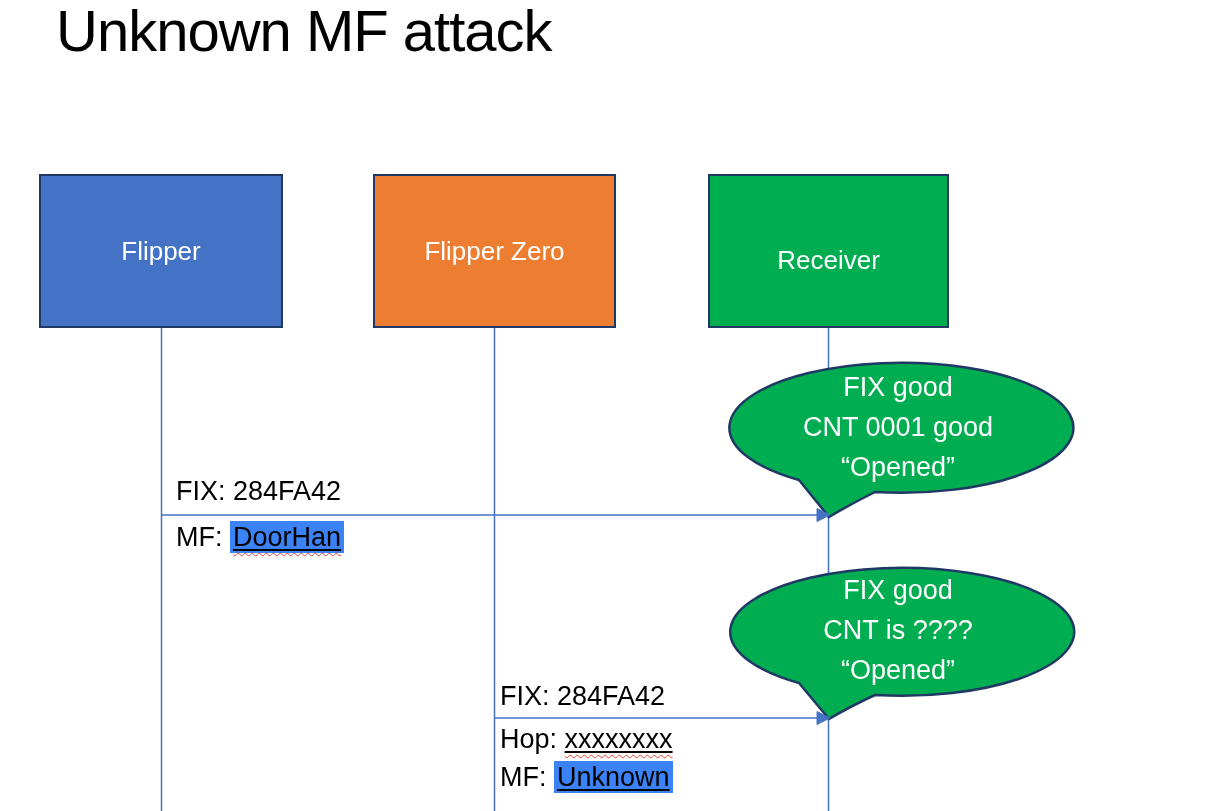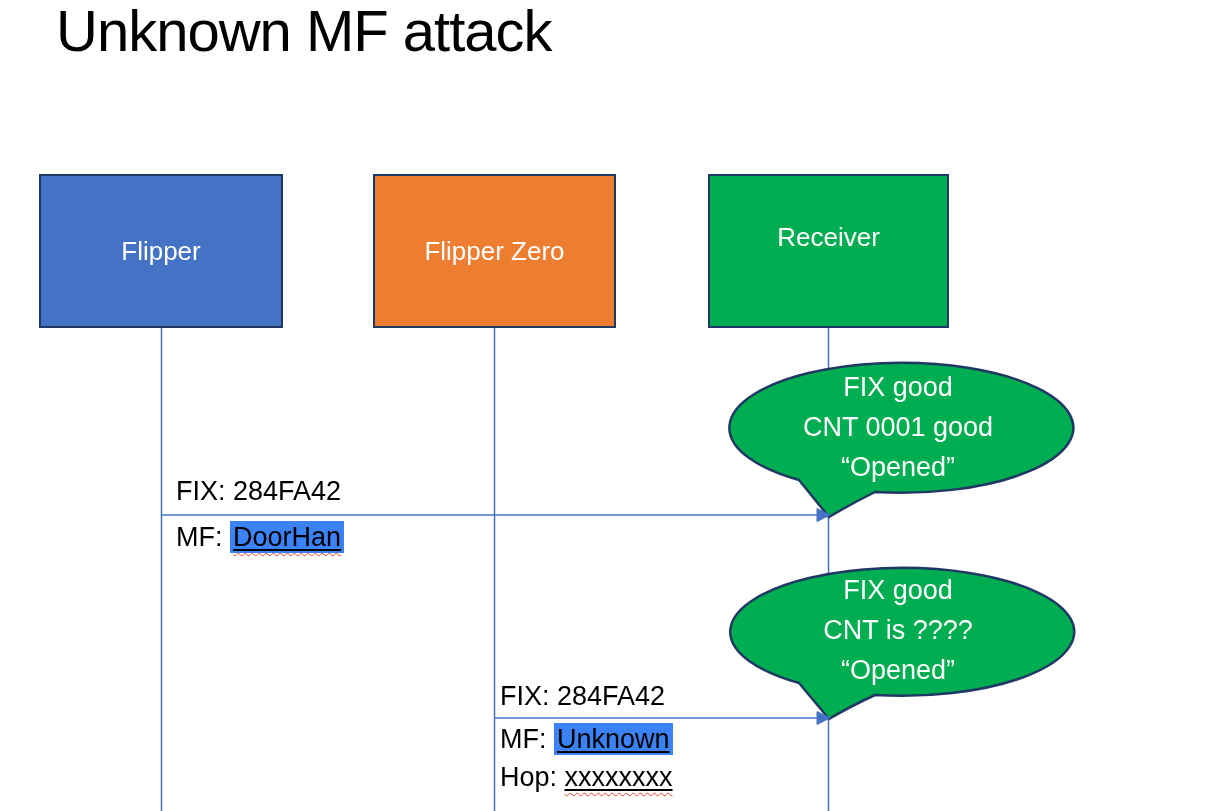--- a/index.html
+++ b/index.html
@@ -105,33 +105,33 @@
     <line class="msg-line" x1="494.5" y1="718" x2="817" y2="718"></line>
     <polygon class="msg-arrowhead" points="817,711.5 830,718 817,724.5"></polygon>
   </svg>
 
   <div class="actor-label" style="left:40px; top:175px; width:242px; height:152px;">
     <span>Flipper</span>
   </div>
   <div class="actor-label" style="left:374px; top:175px; width:241px; height:152px;">
     <span>Flipper Zero</span>
   </div>
-  <div class="actor-label" style="left:709px; top:167px; width:239px; height:140px;">
+  <div class="actor-label" style="left:709px; top:190px; width:239px; height:140px;">
     <span>Receiver</span>
   </div>
 
   <div class="msg-label above" style="left:176px; top:476px;">FIX: 284FA42</div>
   <div class="msg-label" style="left:176px; top:518px;">
     <div><span>MF: </span><span class="hl squiggle"><span class="underl">DoorHan</span></span></div>
   </div>
 
   <div class="msg-label above" style="left:500px; top:681px;">FIX: 284FA42</div>
   <div class="msg-label" style="left:500px; top:720px;">
+    <div><span>Hop: </span><span class="squiggle"><span class="underl">xxxxxxxx</span></span></div>
     <div><span>MF: </span><span class="hl"><span class="underl">Unknown</span></span></div>
-    <div><span>Hop: </span><span class="squiggle"><span class="underl">xxxxxxxx</span></span></div>
   </div>
 
   <div class="callout-text" style="left:726px; top:364px;">
     <div>FIX good</div>
     <div>CNT 0001 good</div>
     <div>“Opened”</div>
   </div>
   <div class="callout-text" style="left:726px; top:567px;">
     <div>FIX good</div>
     <div>CNT is ????</div>

